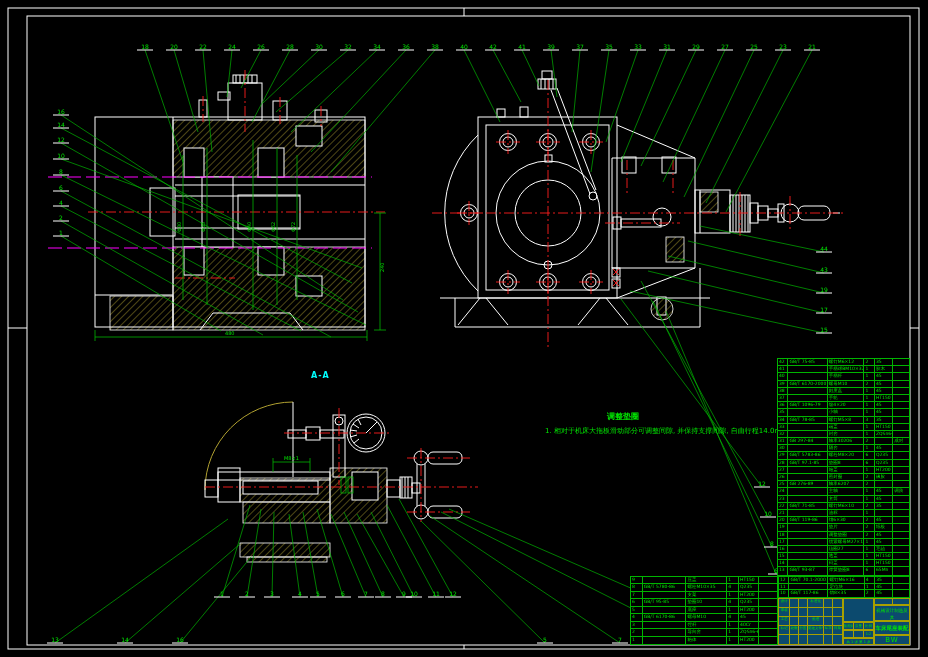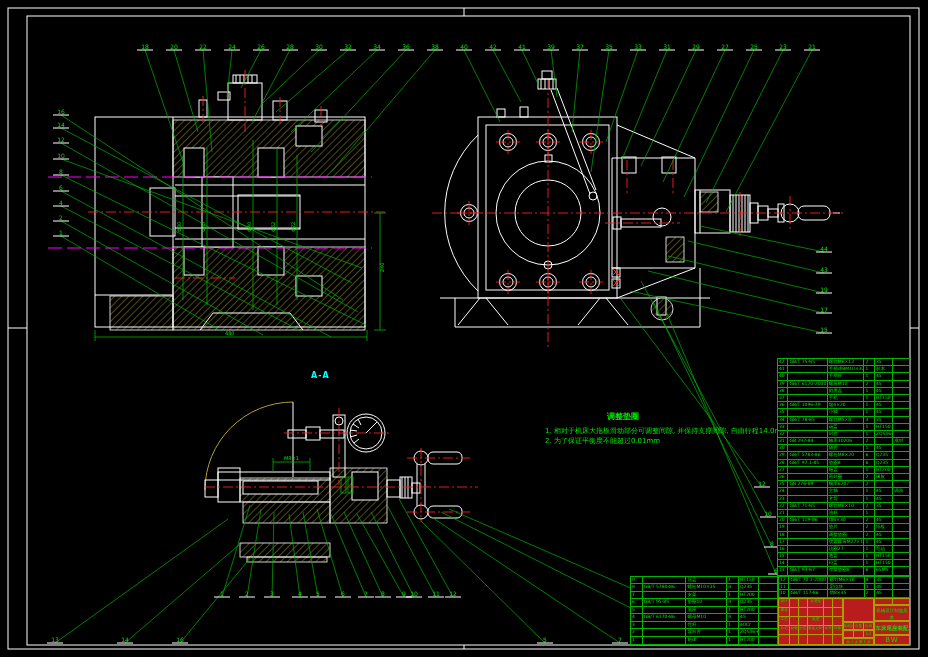--- a/index.html
+++ b/index.html
@@ -20,21 +20,21 @@
   #aa-label{left:311px;top:371px;color:#00ffff;font-size:8px;font-weight:bold;letter-spacing:1px;}
   #notes{left:545px;top:412px;width:250px;font-size:7px;line-height:10.5px;white-space:nowrap;}
   #notes .t{margin-left:62px;font-size:8px;font-weight:bold;margin-bottom:3px;}
   .bom{position:absolute;border:1px solid #00b400;box-sizing:border-box;background:#000;}
   .br{display:flex;box-sizing:border-box;border-bottom:1px solid #00b400;overflow:hidden;}
   .br:last-child{border-bottom:none;}
   .bc{box-sizing:border-box;border-right:1px solid #00b400;color:#00e800;font-size:4.5px;
       line-height:6px;overflow:hidden;white-space:nowrap;padding-left:1px;}
   .bc:last-child{border-right:none;}
   .tb{position:absolute;box-sizing:border-box;border:1px solid #a8a000;color:#00e800;
-      background:#b91c1c;overflow:hidden;}
+      background:#0c4a6e;overflow:hidden;}
   .tbrow{display:flex;box-sizing:border-box;border-bottom:1px solid #a8a000;}
   .tbrow:last-child{border-bottom:none;}
   .tbc{box-sizing:border-box;border-right:1px solid #a8a000;font-size:3.5px;line-height:5px;
        overflow:hidden;white-space:nowrap;text-align:center;}
   .tbc:last-child{border-right:none;}
   #tb-school{font-size:4.5px;line-height:7px;text-align:center;padding-top:1px;}
   #tb-title{font-size:5.5px;font-weight:bold;text-align:center;line-height:13px;}
   #tb-code{font-size:7px;text-align:center;line-height:9px;letter-spacing:1px;}
   .strip{display:flex;}
   .strip span{flex:1;border-right:1px solid #a8a000;font-size:3.5px;line-height:7px;
@@ -441,21 +441,20 @@
         <text class="dt" transform="translate(295,232) rotate(-90)">Φ72</text>
         <text class="dt" x="284" y="460">M8×1</text>
       </g>
 </svg>
 
 <div class="overlay" id="aa-label">A-A</div>
 
 <div class="overlay" id="notes">
   <div class="t">调整垫圈</div>
   <div>1. 相对于机床大拖板滑动部分可调整间隙, 并保持支撑间隙, 自由行程14.0mm</div>
-  <div>2. 为了保证平衡度不能超过0.01mm</div>
 </div>
 
 <div class="bom" id="bom-right" style="left: 777px; top: 358px; width: 133px; height: 218px;">
       <div class="br" style="height: 7.2px;">
         <div class="bc" style="width: 8%;">42</div>
         <div class="bc" style="width: 30%;">GB/T 75-85</div>
         <div class="bc" style="width: 28%;">螺钉M6×12</div>
         <div class="bc" style="width: 8%;">2</div>
         <div class="bc" style="width: 14%;">35</div>
         <div class="bc" style="width: 12%;"></div>

